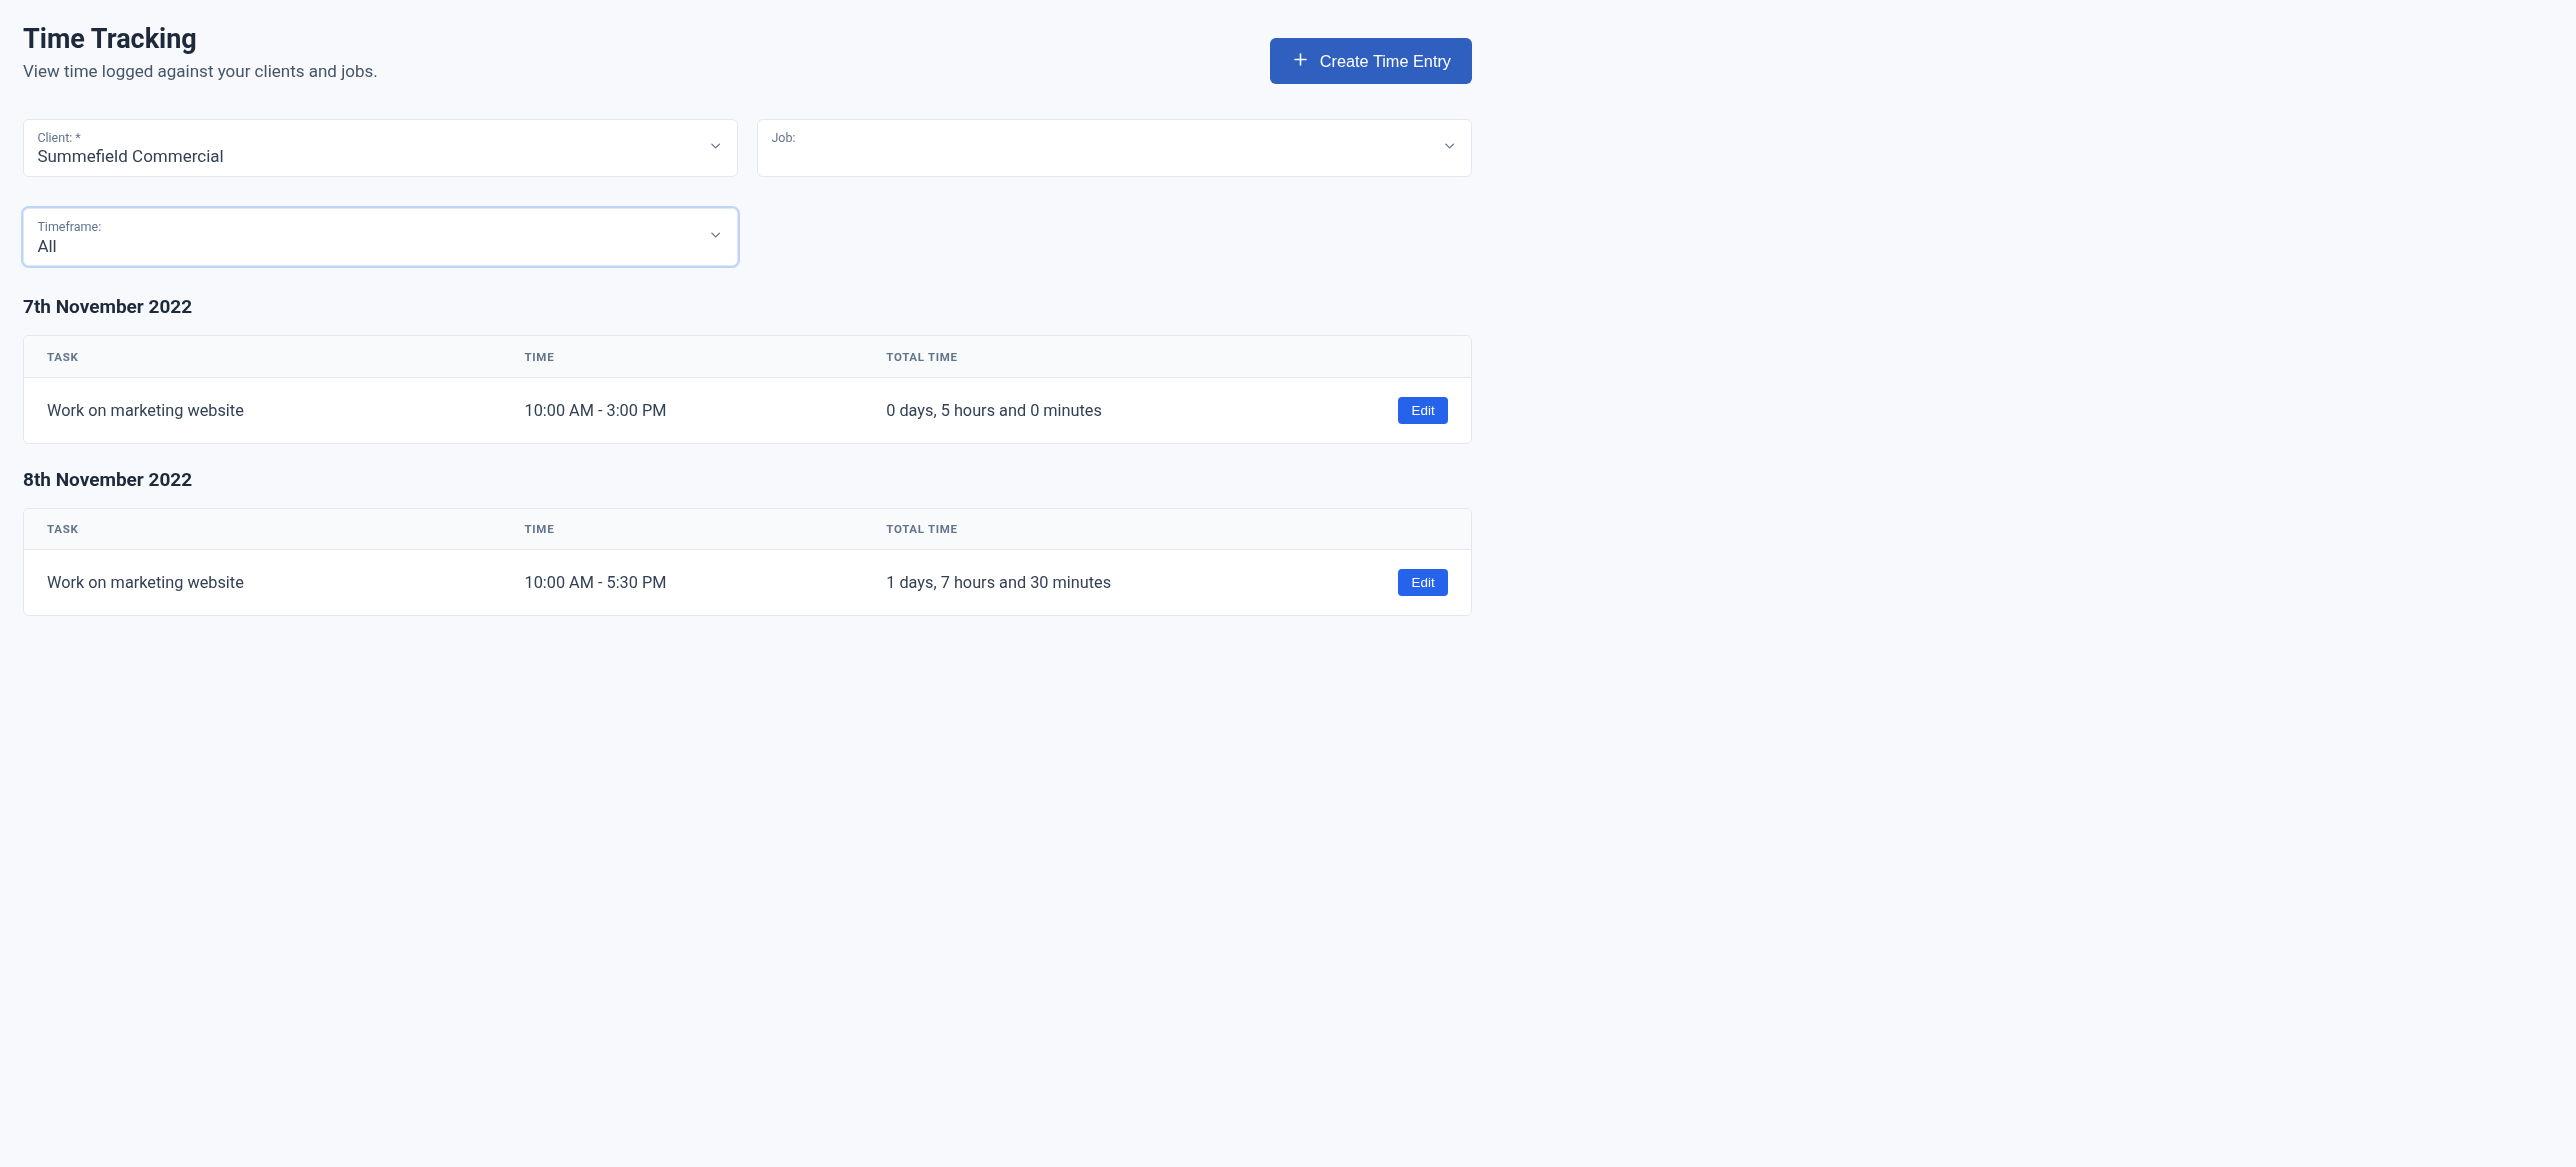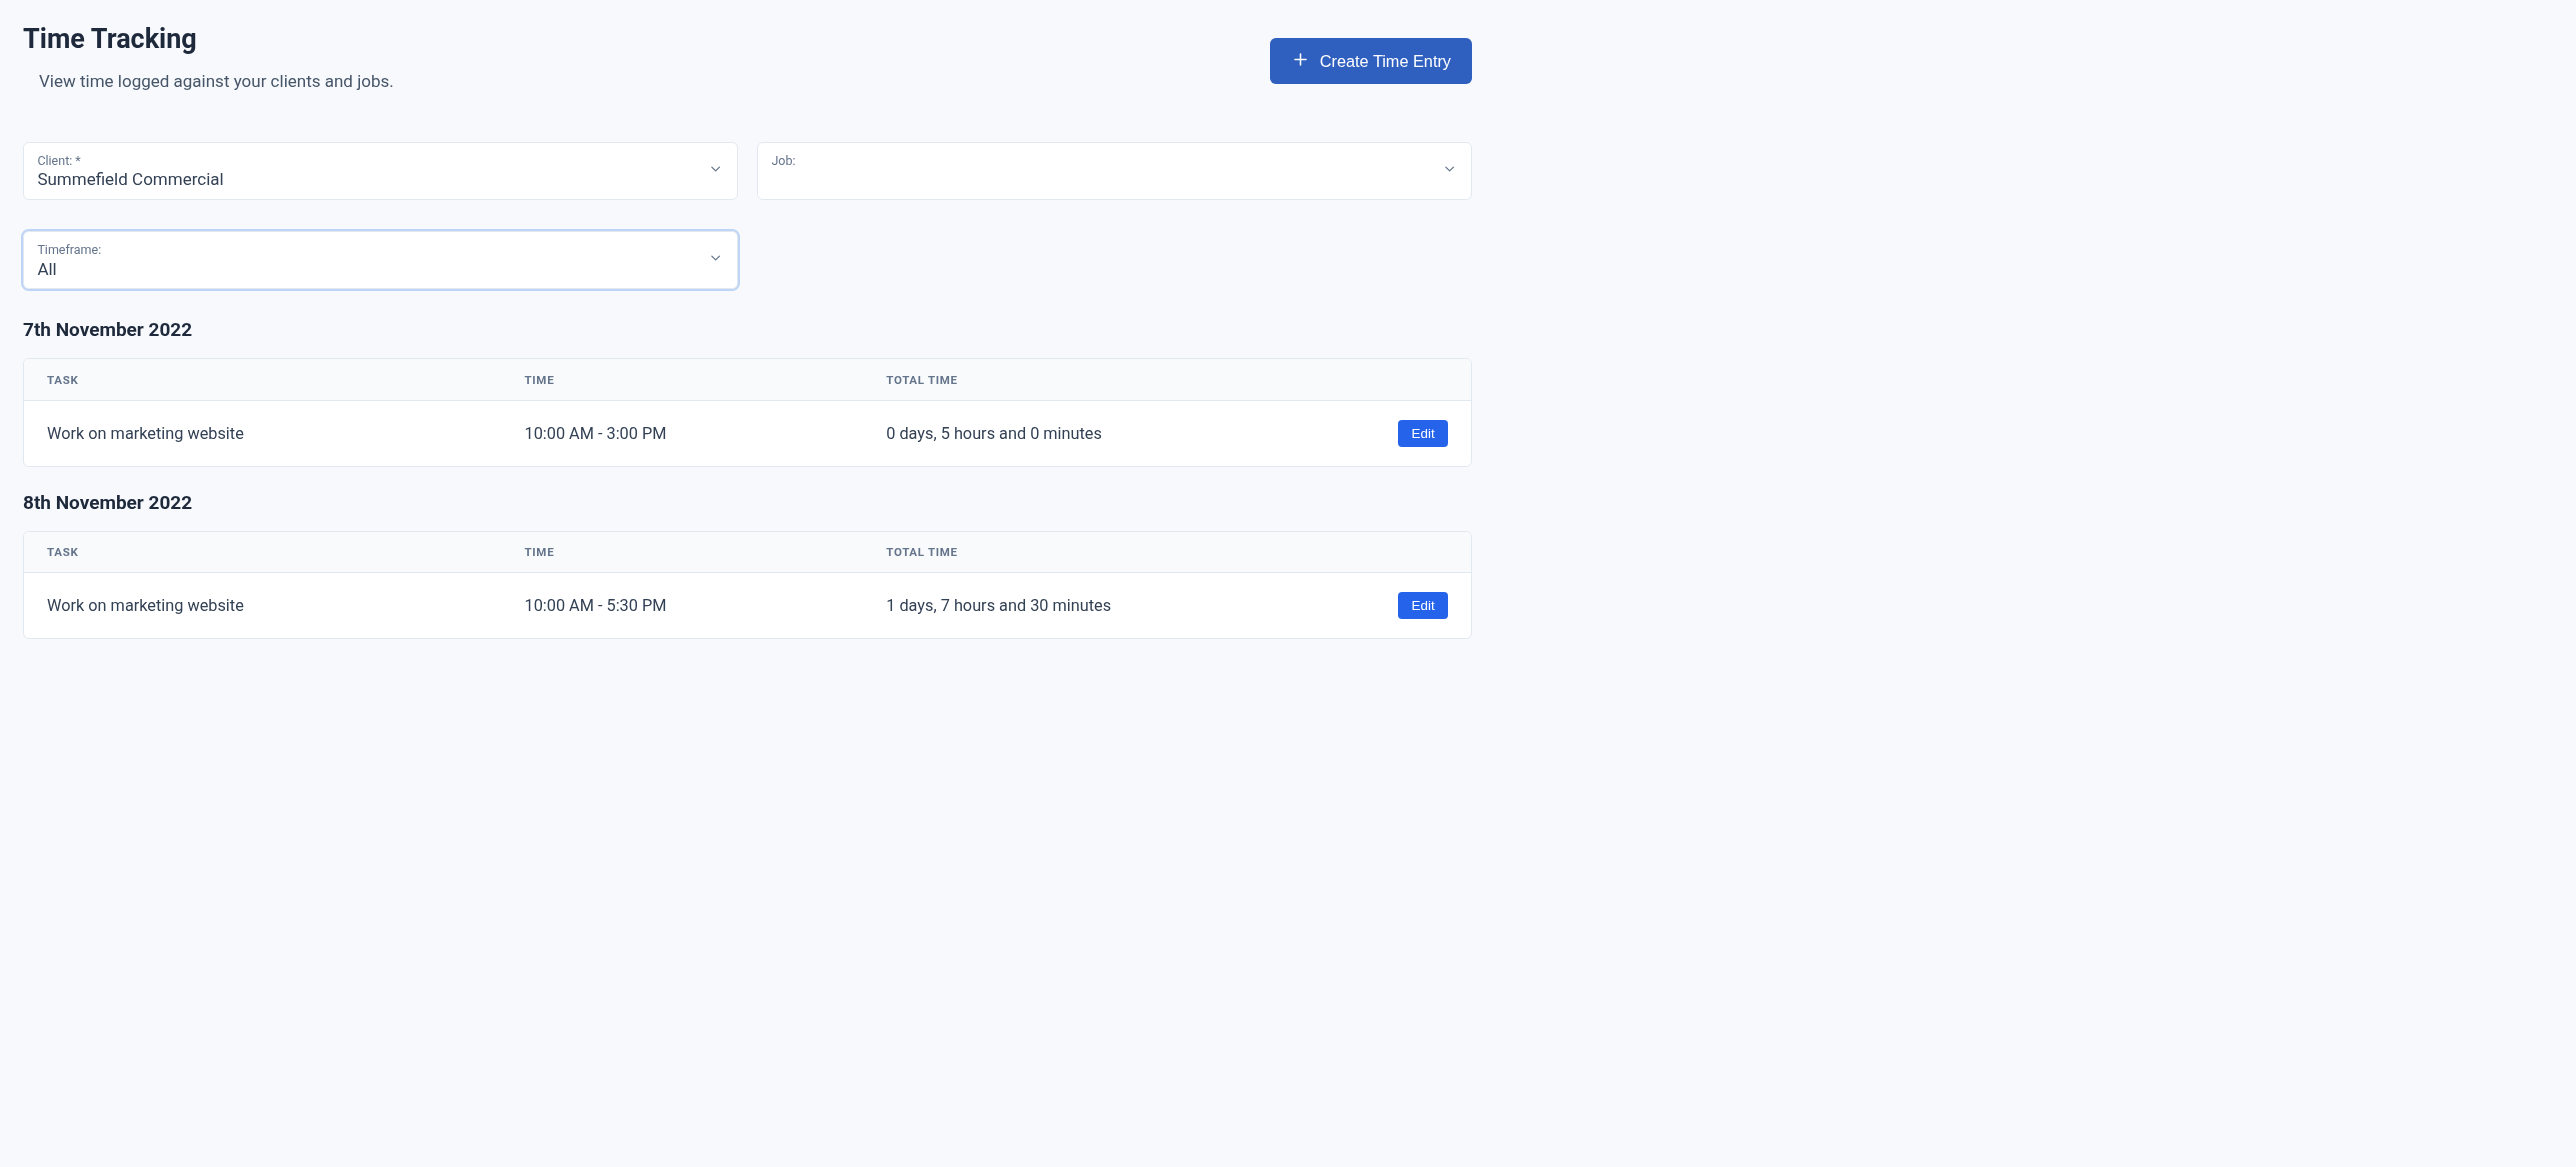--- a/index.html
+++ b/index.html
@@ -29,21 +29,21 @@
     display: flex;
     justify-content: space-between;
     align-items: flex-start;
     margin-bottom: 35px;
   }
   .page-title {
     font-size: 27px; font-weight: 700; color: var(--text-dark);
     margin: 0 0 5.8px 0;
   }
   .page-subtitle {
-    font-size: 17px; color: var(--text-label); margin: 16px;
+    font-size: 17px; color: var(--text-label); margin: 0;
   }
   .btn-primary {
     display: inline-flex; align-items: center; gap: 9.6px;
     background: var(--accent-alt); color: #fff;
     border: none; border-radius: 5.8px;
     font-size: 16.3px; font-weight: 500;
     padding: 11.5px 21px; cursor: pointer; margin-top: 15px;
   }
   .btn-primary svg { stroke: #fff; }
 

